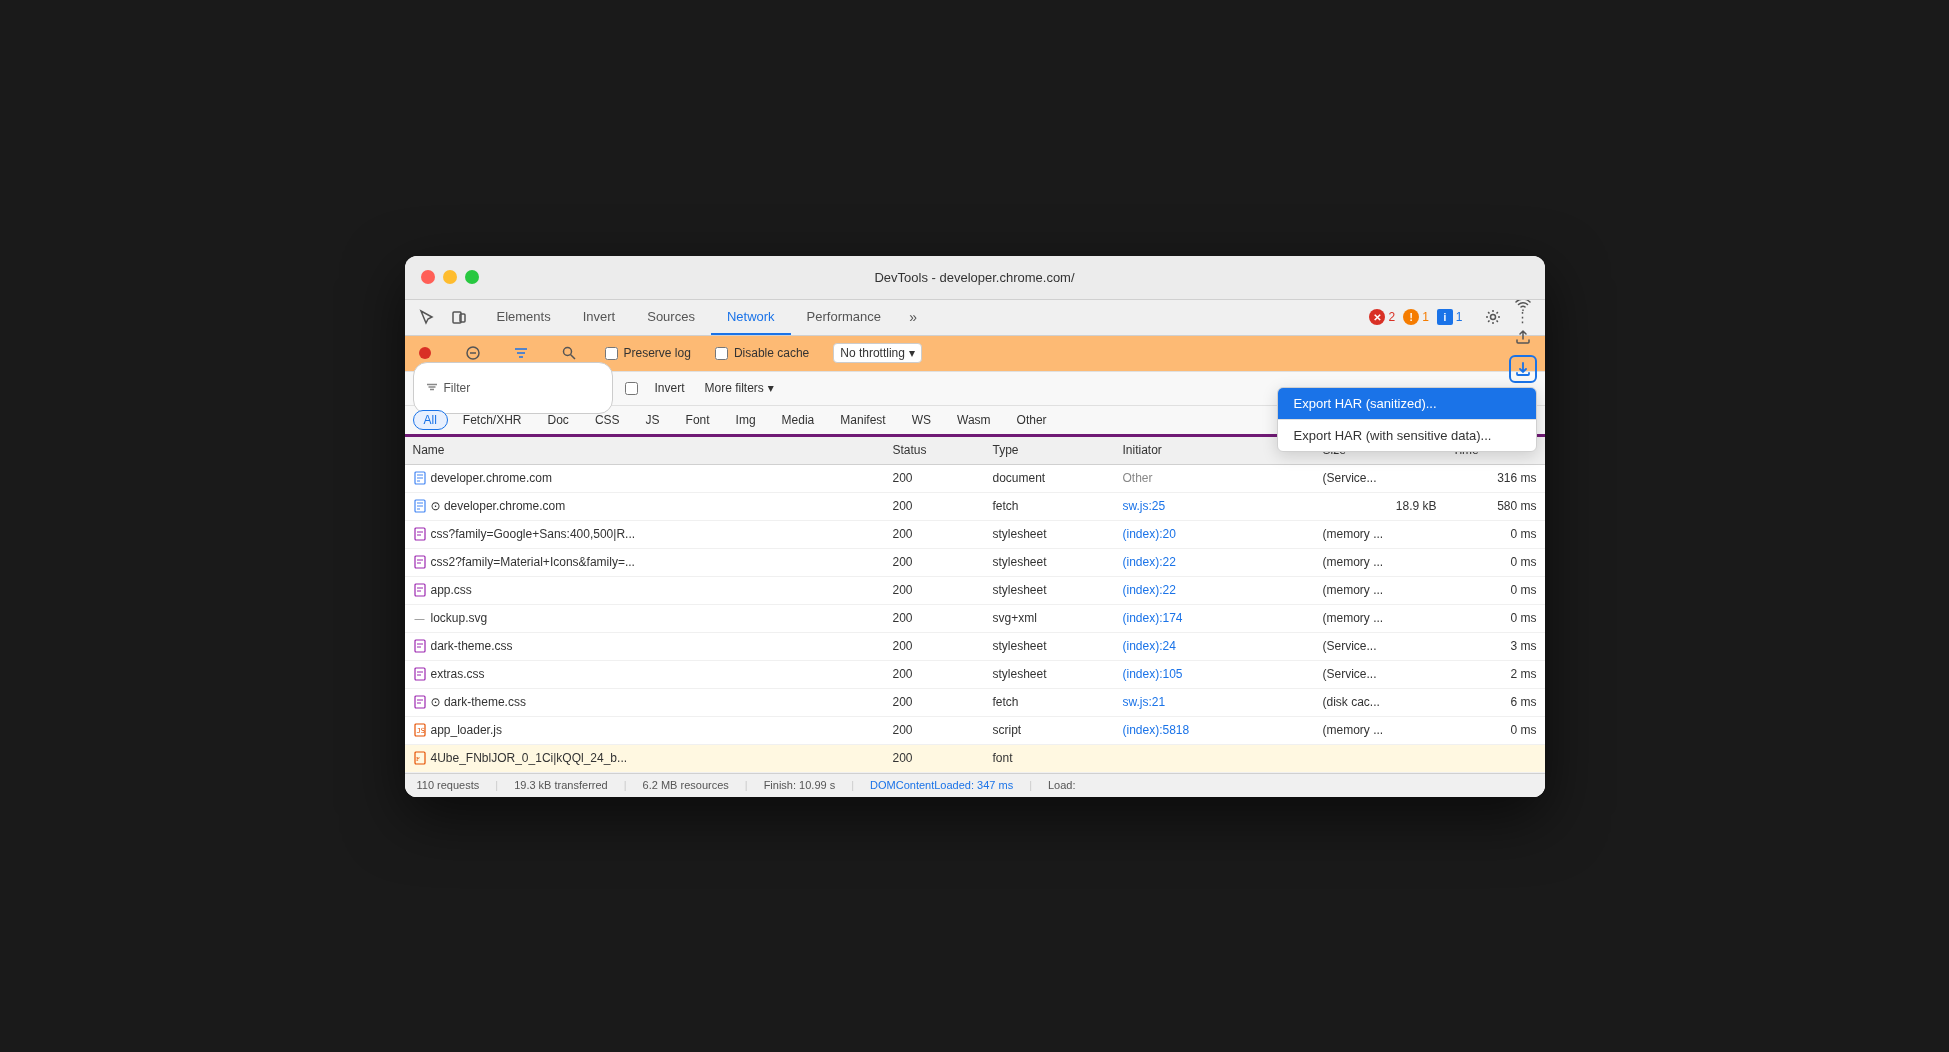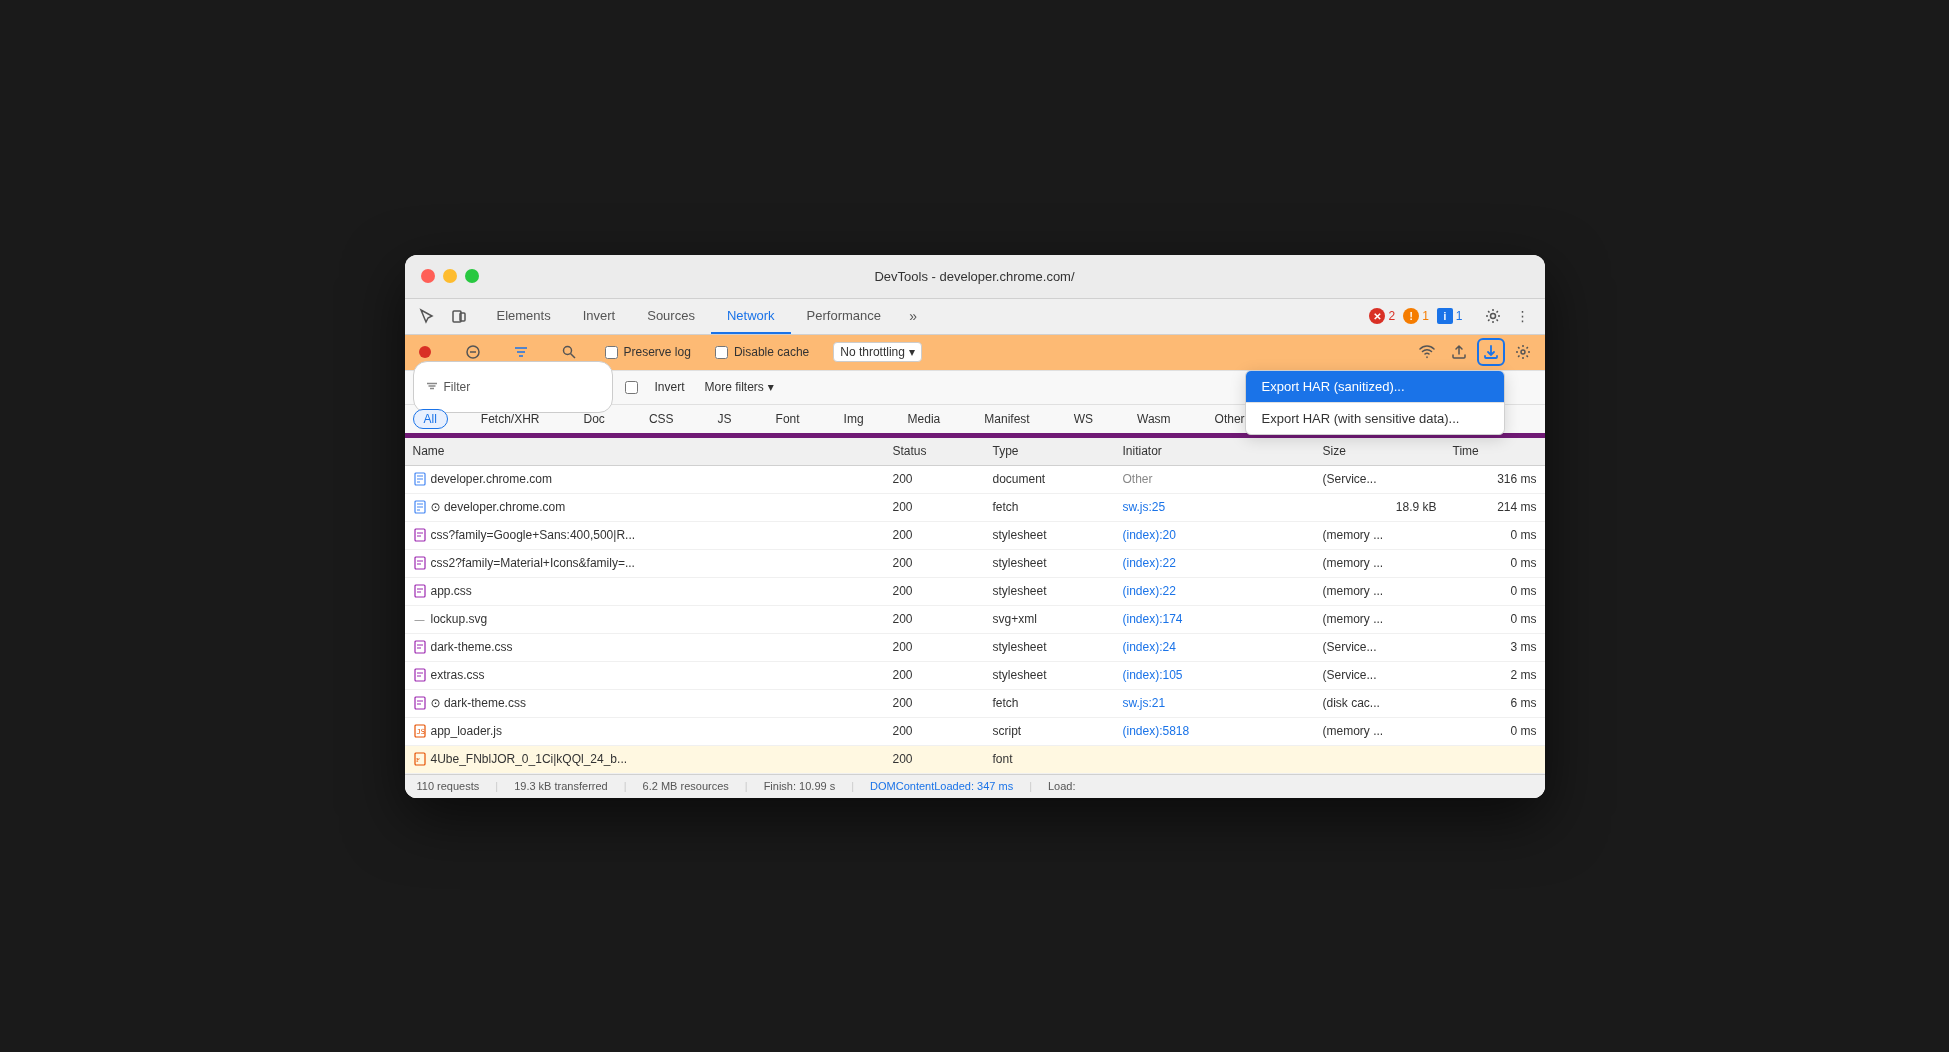--- a/index.html
+++ b/index.html
@@ -198,20 +198,21 @@
       cursor: pointer;
       padding: 2px 6px;
       border-radius: 4px;
       border: 1px solid #ccc;
       background: white;
     }
     .import-export-btns {
       display: flex;
       gap: 2px;
       margin-left: auto;
+      flex-direction: column;
     }
     .ie-btn {
       width: 28px;
       height: 28px;
       display: flex;
       align-items: center;
       justify-content: center;
       border-radius: 4px;
       cursor: pointer;
       border: none;
@@ -261,25 +262,25 @@
       font-size: 12px;
       color: #333;
       cursor: pointer;
       padding: 2px 8px;
       border-radius: 4px;
       border: none;
       background: transparent;
     }
     .type-filters {
       background: #f8f8f8;
-      border-bottom: 5px solid #701a75;
+      border-bottom: 3px solid #701a75;
       display: flex;
       align-items: flex-end;
       padding: 4px 8px;
-      gap: 22px;
+      gap: 4px;
       flex-wrap: wrap;
     }
     .type-btn {
       padding: 2px 10px;
       border-radius: 10px;
       border: 1px solid transparent;
       font-size: 12px;
       cursor: pointer;
       background: transparent;
       color: #333;
@@ -634,21 +635,21 @@
                 <line x1="3" y1="7" x2="9" y2="7" stroke="#4285f4" stroke-width="1"></line>
                 <line x1="3" y1="10" x2="6" y2="10" stroke="#4285f4" stroke-width="1"></line>
               </svg>
           </span>
           <span>⊙ developer.chrome.com</span>
         </div>
         <div class="td">200</div>
         <div class="td">fetch</div>
         <div class="td"><span class="initiator-link">sw.js:25</span></div>
         <div class="td" style="text-align:right">18.9 kB</div>
-        <div class="td" style="text-align:right">214 ms</div>
+        <div class="td" style="text-align:right">580 ms</div>
       </div>
 
       <div class="table-row">
         <div class="td name">
           <span class="file-icon icon-css">
             <svg width="12" height="14" viewBox="0 0 12 14" fill="none">
                 <rect x="1" y="1" width="10" height="12" rx="1" stroke="#9c27b0" stroke-width="1.2"></rect>
                 <line x1="3" y1="5" x2="9" y2="5" stroke="#9c27b0" stroke-width="1"></line>
                 <line x1="3" y1="8" x2="7" y2="8" stroke="#9c27b0" stroke-width="1"></line>
               </svg>

